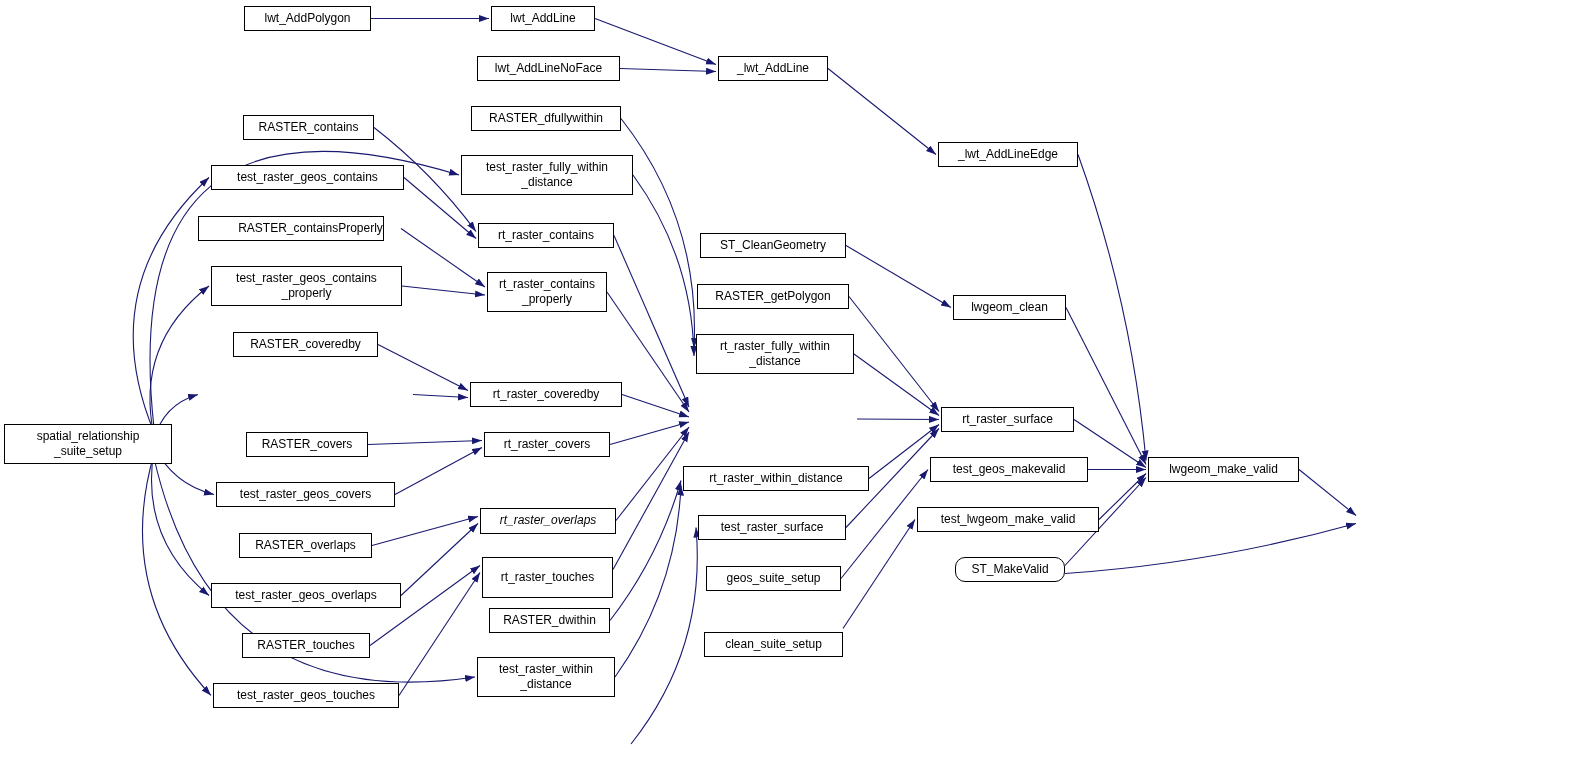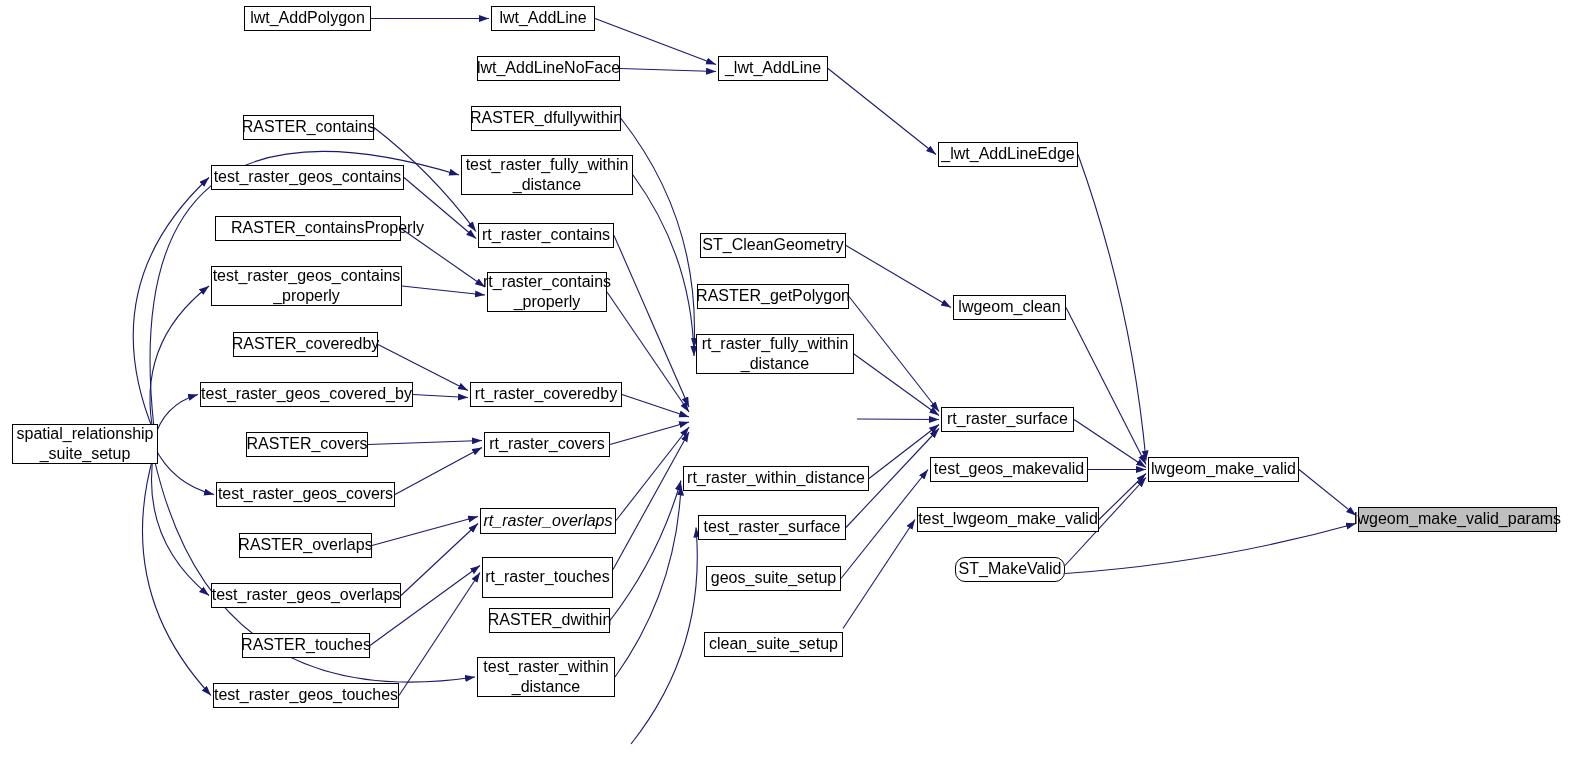--- a/index.html
+++ b/index.html
@@ -14,21 +14,21 @@
   .node{
     position:absolute;
     box-sizing:border-box;
     border:1px solid #000000;
     background:#ffffff;
     color:#000000;
     display:flex;
     align-items:center;
     justify-content:center;
     text-align:center;
-    font-size:16px;
+    font-size:12px;
     line-height:1.28;
     white-space:pre-line;
     padding:0 3px;
     cursor:pointer;
   }
   .node.hl{background:#bfbfbf;}
 </style>
 </head>
 <body>
 
@@ -95,46 +95,44 @@
     <div class="node" style="left: 491px; top: 6px; width: 104px; height: 25px;">lwt_AddLine</div>
     <div class="node" style="left: 477px; top: 56px; width: 143px; height: 25px;">lwt_AddLineNoFace</div>
     <div class="node" style="left: 718px; top: 56px; width: 110px; height: 25px;">_lwt_AddLine</div>
     <div class="node" style="left: 471px; top: 106px; width: 150px; height: 25px;">RASTER_dfullywithin</div>
     <div class="node" style="left: 938px; top: 142px; width: 140px; height: 25px;">_lwt_AddLineEdge</div>
     <div class="node" style="left: 243px; top: 115px; width: 131px; height: 25px;">RASTER_contains</div>
     <div class="node" style="left: 461px; top: 155px; width: 172px; height: 40px;">test_raster_fully_within
 _distance</div>
     <div class="node" style="left: 211px; top: 165px; width: 193px; height: 25px;">test_raster_geos_contains</div>
     <div class="node" style="left: 478px; top: 223px; width: 136px; height: 25px;">rt_raster_contains</div>
-    <div class="node" style="left: 215px; top: 216px; width: 186px; height: 25px; padding-left: 42px;">RASTER_containsProperly</div>
+    <div class="node" style="left: 198px; top: 216px; width: 186px; height: 25px; padding-left: 42px;">RASTER_containsProperly</div>
     <div class="node" style="left: 700px; top: 233px; width: 146px; height: 25px;">ST_CleanGeometry</div>
     <div class="node" style="left: 211px; top: 266px; width: 191px; height: 40px;">test_raster_geos_contains
 _properly</div>
     <div class="node" style="left: 487px; top: 272px; width: 120px; height: 40px;">rt_raster_contains
 _properly</div>
     <div class="node" style="left: 697px; top: 284px; width: 152px; height: 25px;">RASTER_getPolygon</div>
     <div class="node" style="left: 953px; top: 295px; width: 113px; height: 25px;">lwgeom_clean</div>
     <div class="node" style="left: 233px; top: 332px; width: 145px; height: 25px;">RASTER_coveredby</div>
     <div class="node" style="left: 696px; top: 334px; width: 158px; height: 40px;">rt_raster_fully_within
 _distance</div>
-    <div class="node" style="left: 200px; top: 382px; width: 213px; height: 25px;">test_raster_geos_covered_by</div>
     <div class="node" style="left: 470px; top: 382px; width: 152px; height: 25px;">rt_raster_coveredby</div>
     <div class="node" style="left: 941px; top: 407px; width: 133px; height: 25px;">rt_raster_surface</div>
-    <div class="node" style="left: 12px; top: 424px; width: 146px; height: 40px;">spatial_relationship
+    <div class="node" style="left: 4px; top: 424px; width: 168px; height: 40px;">spatial_relationship
 _suite_setup</div>
     <div class="node" style="left: 246px; top: 432px; width: 122px; height: 25px;">RASTER_covers</div>
     <div class="node" style="left: 484px; top: 432px; width: 126px; height: 25px;">rt_raster_covers</div>
     <div class="node" style="left: 683px; top: 466px; width: 186px; height: 25px;">rt_raster_within_distance</div>
     <div class="node" style="left: 930px; top: 457px; width: 158px; height: 25px;">test_geos_makevalid</div>
     <div class="node" style="left: 1148px; top: 457px; width: 151px; height: 25px;">lwgeom_make_valid</div>
     <div class="node" style="left: 216px; top: 482px; width: 179px; height: 25px;">test_raster_geos_covers</div>
     <div class="node" style="left: 480px; top: 508px; width: 136px; height: 26px; font-style: italic;">rt_raster_overlaps</div>
     <div class="node" style="left: 698px; top: 515px; width: 148px; height: 25px;">test_raster_surface</div>
     <div class="node" style="left: 917px; top: 507px; width: 182px; height: 25px;">test_lwgeom_make_valid</div>
-    <div class="node hl" style="left: 1358px; top: 507px; width: 199px; height: 25px;">lwgeom_make_valid_params</div>
     <div class="node" style="left: 239px; top: 533px; width: 133px; height: 25px;">RASTER_overlaps</div>
     <div class="node" style="left: 482px; top: 557px; width: 131px; height: 41px;">rt_raster_touches</div>
     <div class="node" style="left: 706px; top: 566px; width: 135px; height: 25px;">geos_suite_setup</div>
     <div class="node" style="left: 955px; top: 557px; width: 110px; height: 25px; border-radius: 10px;">ST_MakeValid</div>
     <div class="node" style="left: 211px; top: 583px; width: 190px; height: 25px;">test_raster_geos_overlaps</div>
     <div class="node" style="left: 489px; top: 608px; width: 121px; height: 25px;">RASTER_dwithin</div>
     <div class="node" style="left: 704px; top: 616px; width: 139px; height: 25px; margin-top: 16px;">clean_suite_setup</div>
     <div class="node" style="left: 242px; top: 633px; width: 128px; height: 25px;">RASTER_touches</div>
     <div class="node" style="left: 477px; top: 657px; width: 138px; height: 40px;">test_raster_within
 _distance</div>

